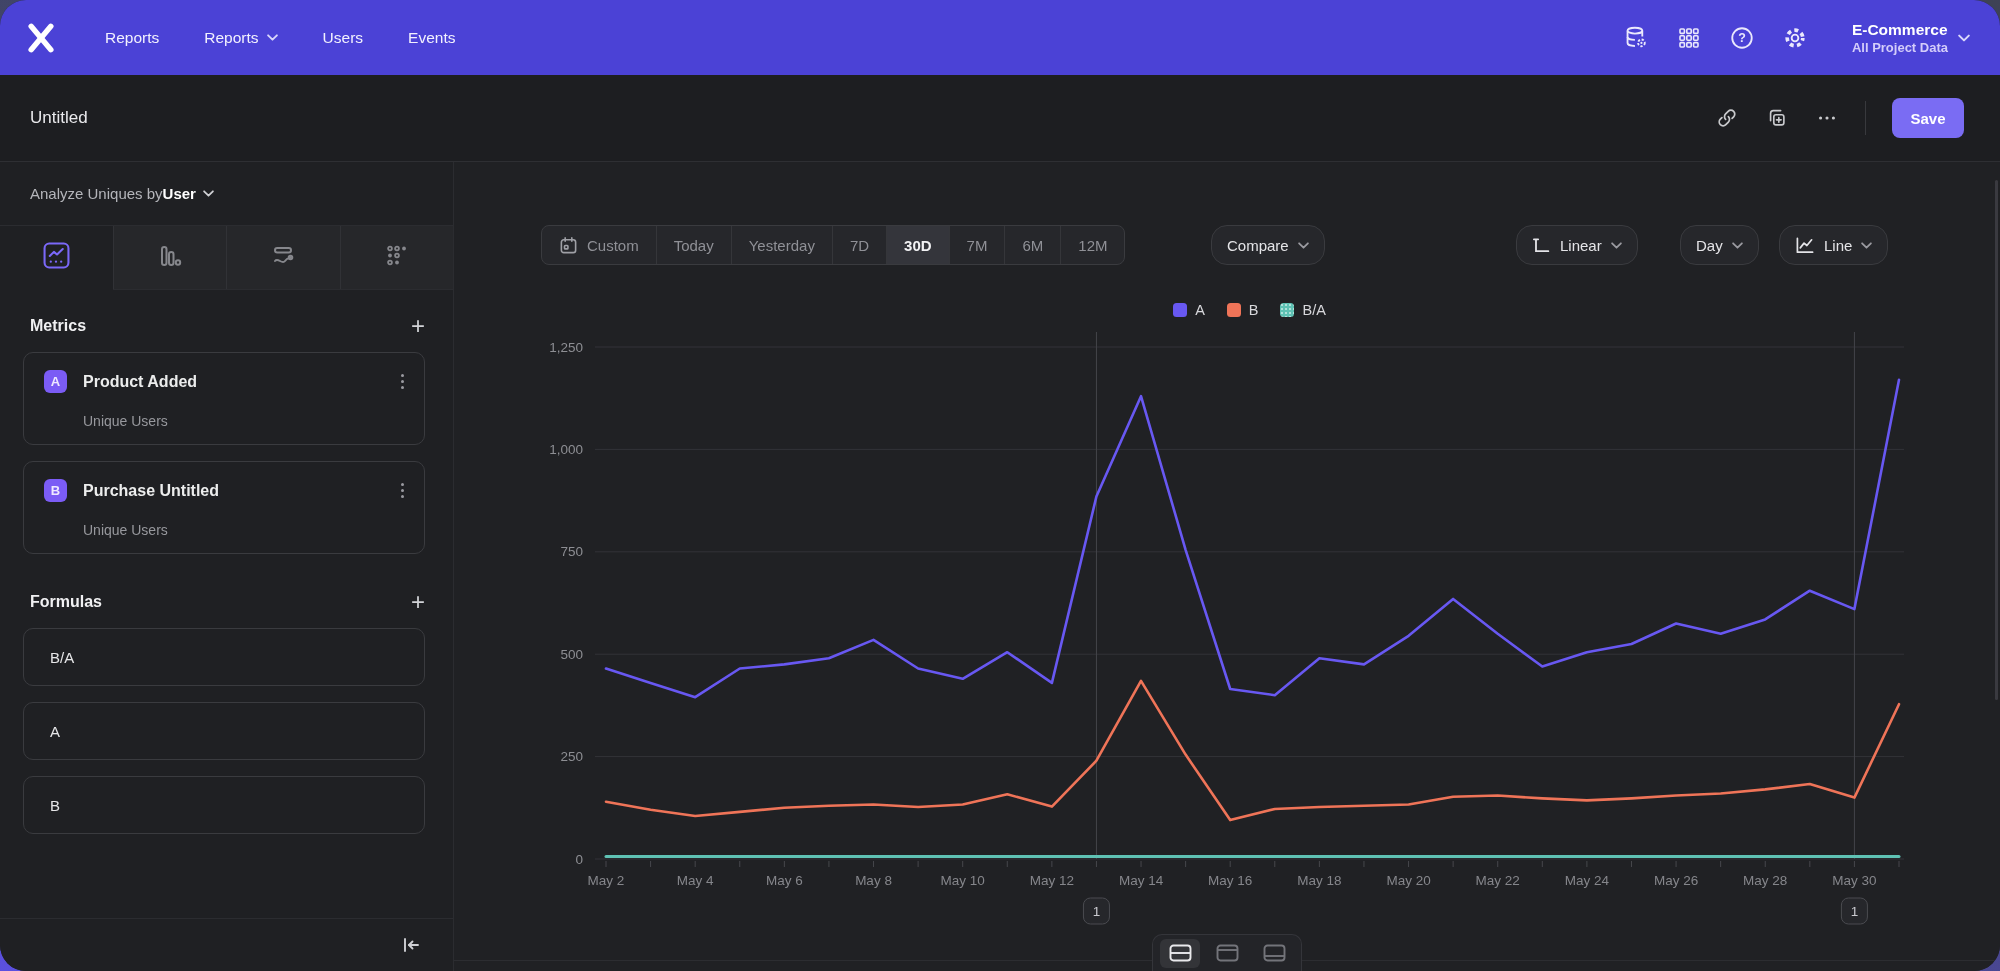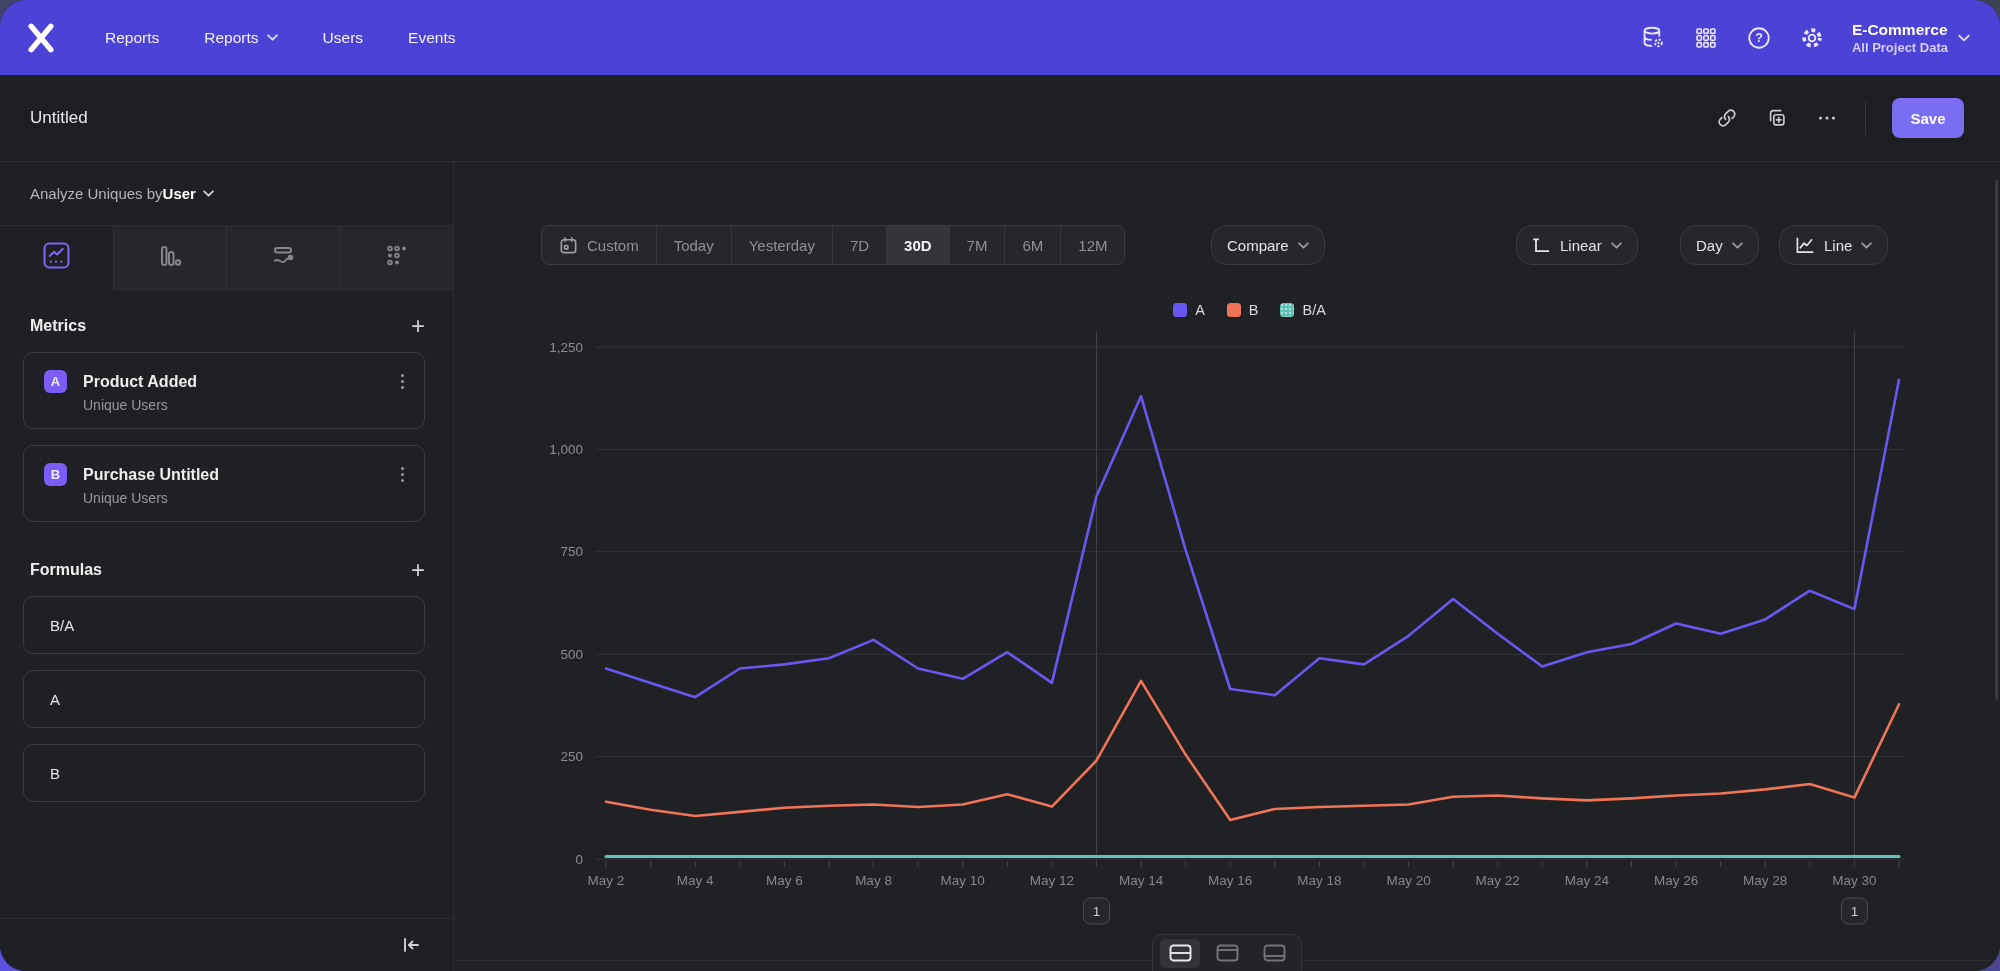--- a/index.html
+++ b/index.html
@@ -12,21 +12,21 @@
 
   
   .topnav { position:relative; height:75px; background:#4b42d6; display:flex; align-items:center; padding-left:23px; }
   .logo { width:36px; height:38px; display:flex; align-items:center; justify-content:center; margin-right:46px; }
   .nav-items { display:flex; align-items:center; gap:45px; }
   .nav-item { color:#f2f1fe; font-size:15.5px; display:flex; align-items:center; gap:8px; cursor:pointer; }
   .searchbar { position:absolute; left:672px; top:14px; width:655px; height:47px; background:#5b52e2; border:1px solid rgba(130,120,245,.55); border-radius:9px; display:flex; align-items:center; padding:0 16px; gap:12px; }
   .searchbar span { color:#dcd8fb; font-size:16px; }
   .nav-right { position:absolute; right:30px; top:0; height:75px; display:flex; align-items:center; gap:27px; }
   .nav-icon { width:26px; height:26px; display:flex; align-items:center; justify-content:center; cursor:pointer; }
-  .project { display:flex; align-items:center; gap:10px; margin-left:0; cursor:pointer; }
+  .project { display:flex; align-items:center; gap:10px; margin-left:17px; cursor:pointer; }
   .project-name { color:#ffffff; font-size:15.5px; font-weight:bold; line-height:1.25; }
   .project-sub { color:#d4cdfa; font-size:13px; font-weight:bold; }
 
   
   .rheader { height:87px; background:#1d1e21; border-bottom:1px solid #2e2f33; display:flex; align-items:center; padding:0 36px 0 30px; position:relative; }
   .rtitle { color:#e9e9ec; font-size:17px; }
   .rheader-right { margin-left:auto; display:flex; align-items:center; gap:26px; }
   .hicon { width:24px; height:24px; display:flex; align-items:center; justify-content:center; color:#c9cacd; cursor:pointer; }
   .vdivider { width:1px; height:34px; background:#38393d; }
   .save-btn { background:#7a6cf3; color:#fff; font-size:15px; font-weight:bold; border:none; border-radius:8px; width:72px; height:40px; cursor:pointer; }
@@ -45,21 +45,21 @@
   .viz-tab.active { background:#1f2023; border-left:none; border-bottom:1px solid #1f2023; margin-bottom:-1px; }
   .section-head { display:flex; align-items:center; justify-content:space-between; margin:26px 28px 0 30px; }
   .section-title { color:#f0f0f2; font-size:16px; font-weight:bold; }
   .plus-btn { color:#d2d3d7; font-size:24px; font-weight:300; line-height:20px; cursor:pointer; }
   .metric-card { margin:16px 28px 0 23px; border:1px solid #3a3b3f; border-radius:10px; padding:17px 18px 15px 20px; }
   .metric-top { display:flex; align-items:center; gap:16px; }
   .metric-badge { width:23px; height:23px; border-radius:6px; background:#7b5cf5; color:#efe9ff; font-size:13px; font-weight:bold; display:flex; align-items:center; justify-content:center; }
   .metric-name { color:#eceded; font-size:16px; font-weight:bold; }
   .kebab { margin-left:auto; display:flex; flex-direction:column; gap:3px; cursor:pointer; padding:2px; }
   .kebab i { width:3px; height:3px; border-radius:50%; background:#9a9aa0; }
-  .metric-sub { color:#97989d; font-size:14px; margin:4px 0 0 39px; }
+  .metric-sub { color:#97989d; font-size:14px; margin:20px 0 0 39px; }
   .formula-card { margin:16px 28px 0 23px; border:1px solid #3a3b3f; border-radius:10px; height:58px; display:flex; align-items:center; padding-left:26px; color:#e6e6e8; font-size:15px; }
   .sidebar-footer { position:absolute; left:0; right:0; bottom:0; height:53px; border-top:1px solid #2b2c30; display:flex; align-items:center; justify-content:flex-end; padding-right:32px; }
 
   
   .controls { position:absolute; left:0; right:0; top:63px; height:40px; }
   .date-control { position:absolute; left:87px; top:0; height:40px; display:flex; align-items:stretch; background:#26272b; border:1px solid #3a3b3f; border-radius:8px; overflow:hidden; }
   .date-seg { display:flex; align-items:center; gap:9px; padding:0 17px; color:#8f9096; font-size:15px; border-left:1px solid #35363a; cursor:pointer; white-space:nowrap; }
   .date-seg:first-child { border-left:none; }
   .date-seg.selected { background:#34353b; color:#f2f2f4; font-weight:bold; }
   .btn { position:absolute; top:0; height:40px; display:flex; align-items:center; gap:9px; background:#26272b; border:1px solid #3a3b3f; border-radius:16px; color:#e4e4e7; font-size:15px; padding:0 15px; cursor:pointer; }

